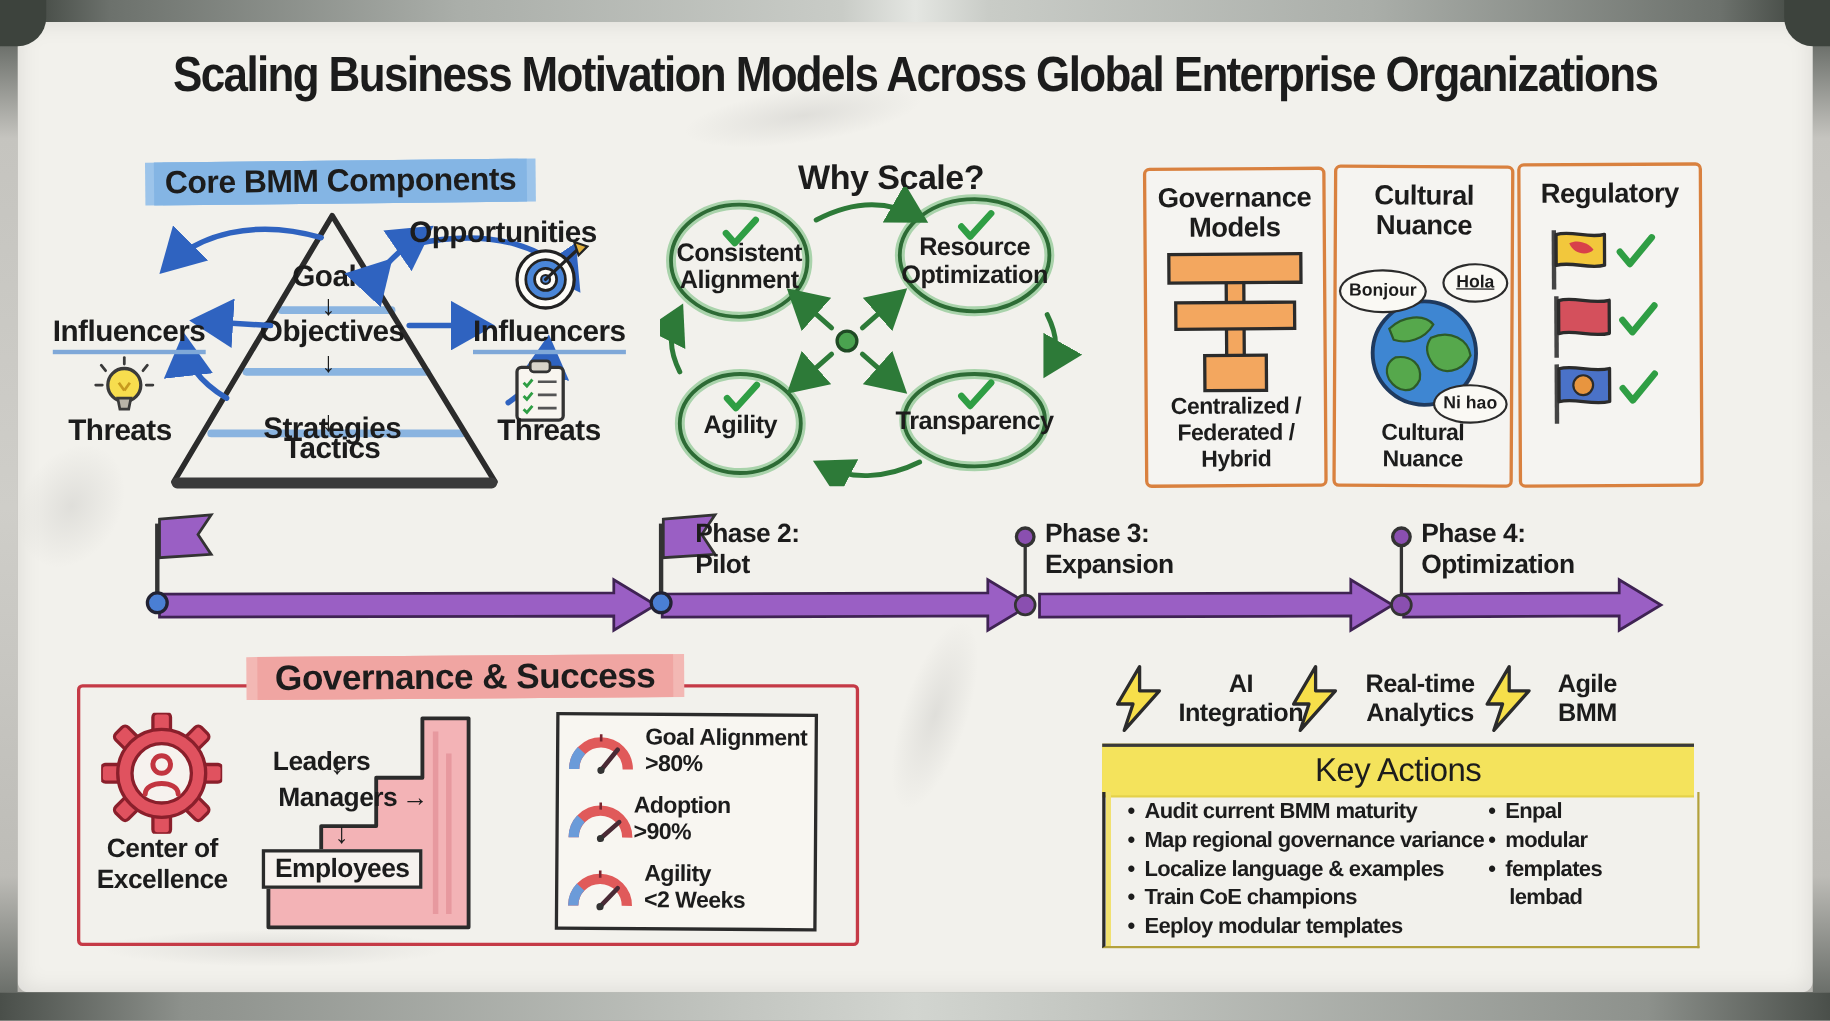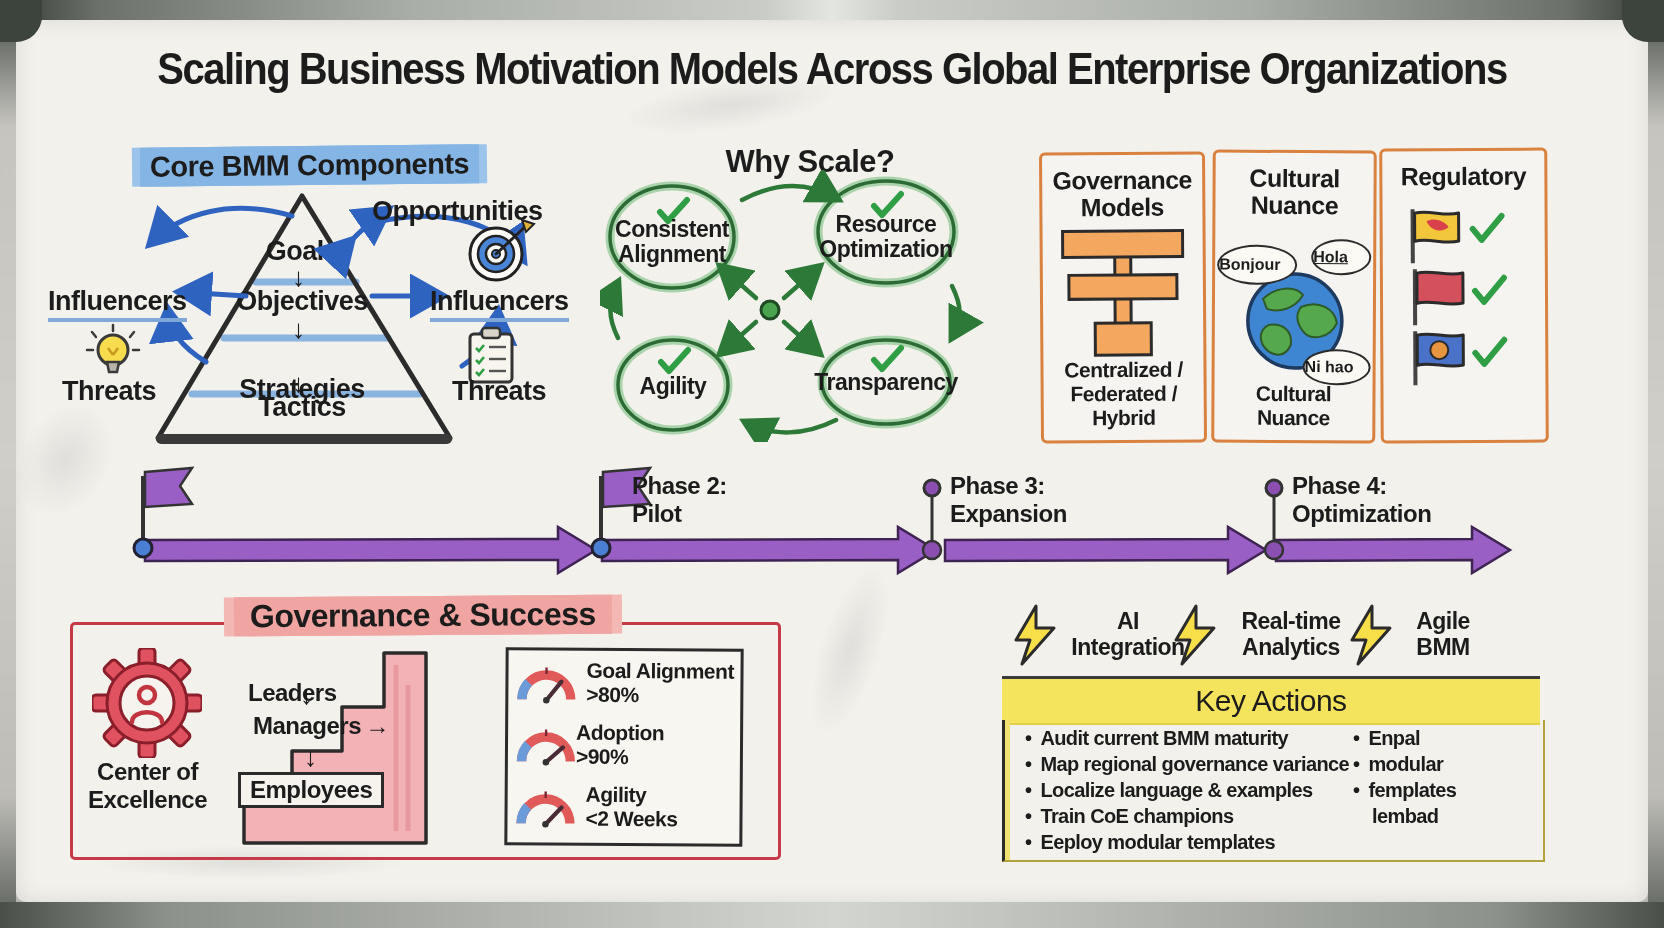--- a/index.html
+++ b/index.html
@@ -26,21 +26,21 @@
   .hl-pink{background:#f0a5a2;box-shadow:-10px 0 0 #f3b8b4,10px 0 0 #f3b8b4;padding:1px 16px;transform:rotate(-0.4deg);display:inline-block;}
   .lvl{width:240px;text-align:center;font-size:27px;font-weight:700;letter-spacing:-0.5px;}
   .darr{font-size:26px;font-weight:700;}
   .side-label{font-size:27px;font-weight:700;letter-spacing:-0.5px;}
   .u-blue{border-bottom:4px solid #7fa8d8;padding-bottom:1px;}
   .node-label{text-align:center;font-size:23px;font-weight:700;line-height:25px;letter-spacing:-0.5px;}
   .pillar{border:3px solid #d9813f;border-radius:6px;background:rgba(255,255,255,0.25);}
   .pillar-title{text-align:center;font-size:25px;font-weight:700;line-height:27px;margin-top:12px;letter-spacing:-0.5px;}
   .pillar-caption{position:absolute;left:0;right:0;bottom:10px;text-align:center;font-size:21px;font-weight:700;line-height:24px;letter-spacing:-0.5px;}
   .bubble{position:absolute;background:#faf9f4;border:2.5px solid #2b2b2b;border-radius:50%;
-          display:flex;align-items:center;justify-content:flex-start;font-size:16px;font-weight:700;}
+          display:flex;align-items:center;justify-content:center;font-size:16px;font-weight:700;}
   .phase-l1{font-size:24px;font-weight:700;letter-spacing:-0.5px;white-space:nowrap;}
   .phase-l2{font-size:24px;font-weight:700;letter-spacing:-0.5px;}
   .gs-box{border:3px solid #c53a46;border-radius:5px;}
   .metric-label{font-size:21px;font-weight:700;line-height:24px;letter-spacing:-0.5px;white-space:nowrap;}
   .stair-label{font-size:24px;font-weight:700;letter-spacing:-0.5px;}
   .accel-text{font-size:23px;font-weight:700;line-height:26px;letter-spacing:-0.5px;text-align:center;}
   .ka-band{background:#f4e35c;border-top:3px solid #3a3a3a;box-shadow:0 2px 0 #e4d14a;}
   .ka-heading{text-align:center;font-size:30px;font-weight:400;letter-spacing:-0.5px;padding-top:5px;}
   .ka-body{border-left:3px solid #2b2b2b;border-right:2px solid #b3a13c;border-bottom:2px solid #b3a13c;
            box-shadow:inset 5px 0 0 #f1e170;}

